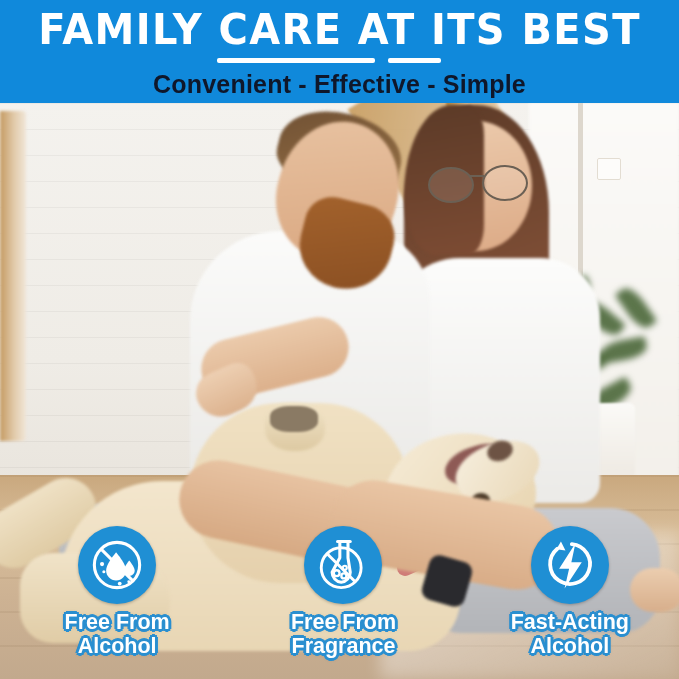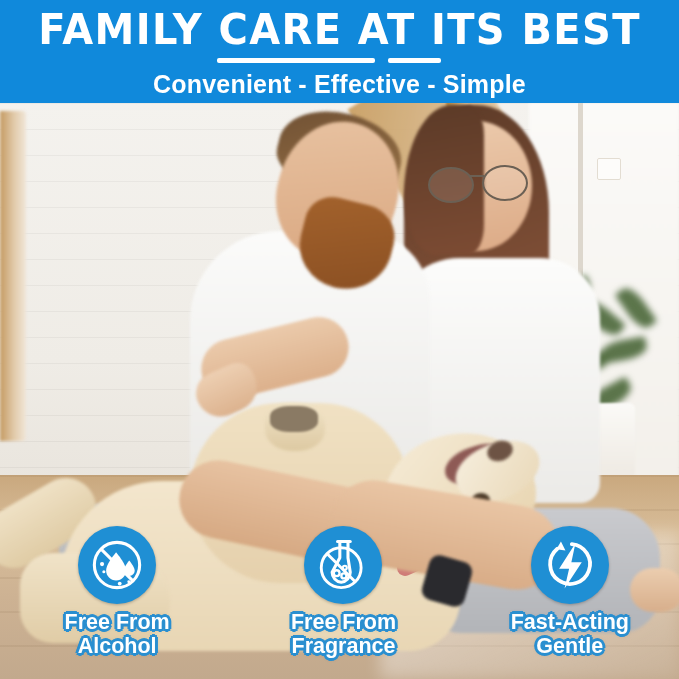--- a/index.html
+++ b/index.html
@@ -70,21 +70,21 @@
     height: 5px;
     background: #ffffff;
     border-radius: 2px;
   }
   .header-sub {
     position: absolute;
     top: 68px;
     left: 0;
     width: 679px;
     text-align: center;
-    color: #ffffff;
+    color: #0f172a;
     font-family: "Liberation Sans", sans-serif;
     font-weight: bold;
     font-size: 25px;
     line-height: 32px;
     letter-spacing: 0.2px;
     white-space: nowrap;
   }
 
   
   .photo {
@@ -573,18 +573,18 @@
       <div class="feature-icon">
         <span>
           <svg width="58" height="58" viewBox="0 0 64 64">
             <path d="M18 14 A22 22 0 1 0 34 9" fill="none" stroke="#ffffff" stroke-width="4.2" stroke-linecap="round"></path>
             <path d="M22 6 L17 14.5 L27 16 Z" fill="#ffffff"></path>
             <path d="M38 8 L20 36 L31 36 L26 58 L45 29 L33.5 29 Z" fill="#ffffff"></path>
           </svg>
         </span>
       </div>
       <div class="feature-label">Fast-Acting
-Gentle</div>
+Alcohol</div>
     </div>
 
   </div>
 
 </div>
 
 </body></html>

